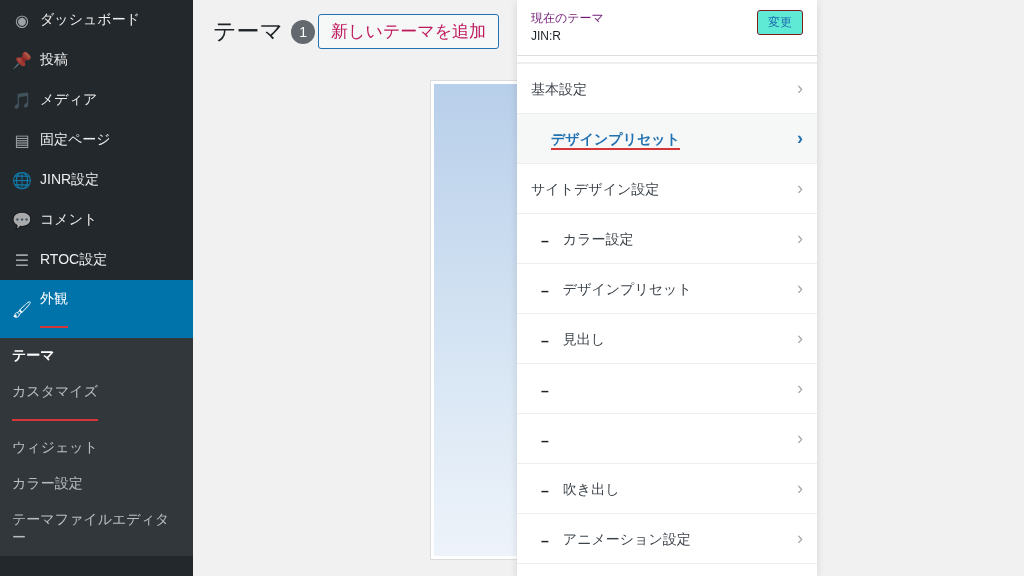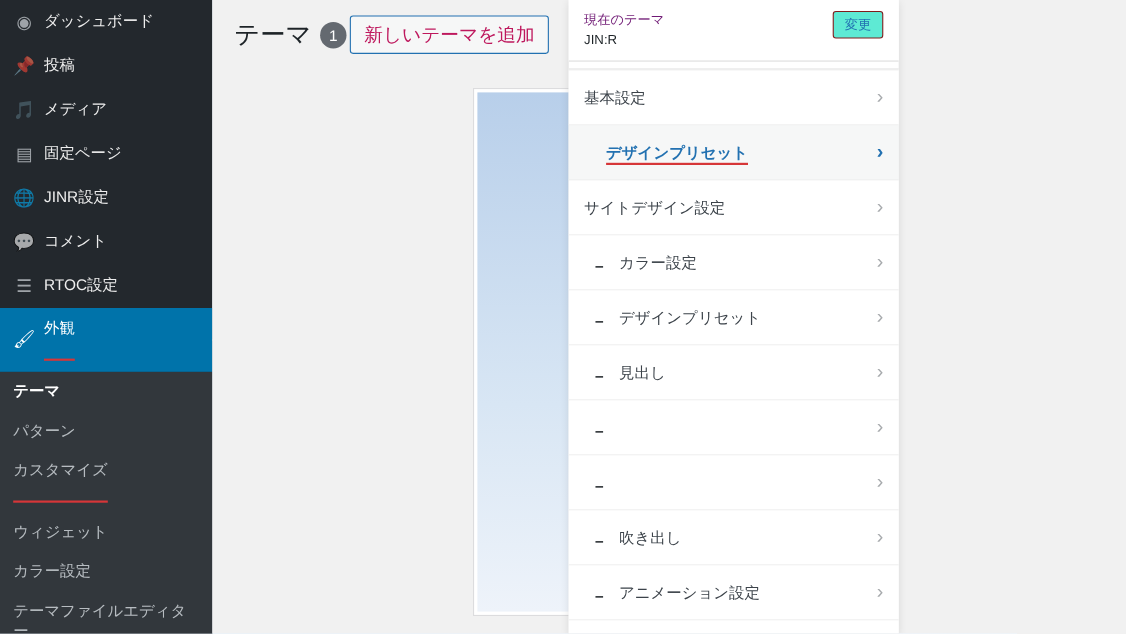--- a/index.html
+++ b/index.html
@@ -77,23 +77,20 @@
   </div>
   <div class="sidebar-item active">
     <span class="icon">🖌</span>
     <span class="underline-red">外観</span>
   </div>
   <div class="submenu">
     <div class="submenu-item current">
         <span>テーマ</span>
       </div>
     <div class="submenu-item">
-        <span>パターン</span>
-      </div>
-    <div class="submenu-item">
         <span class="underline-red">カスタマイズ</span>
       </div>
     <div class="submenu-item">
         <span>ウィジェット</span>
       </div>
     <div class="submenu-item">
         <span>カラー設定</span>
       </div>
     <div class="submenu-item">
         <span>テーマファイルエディター</span>

